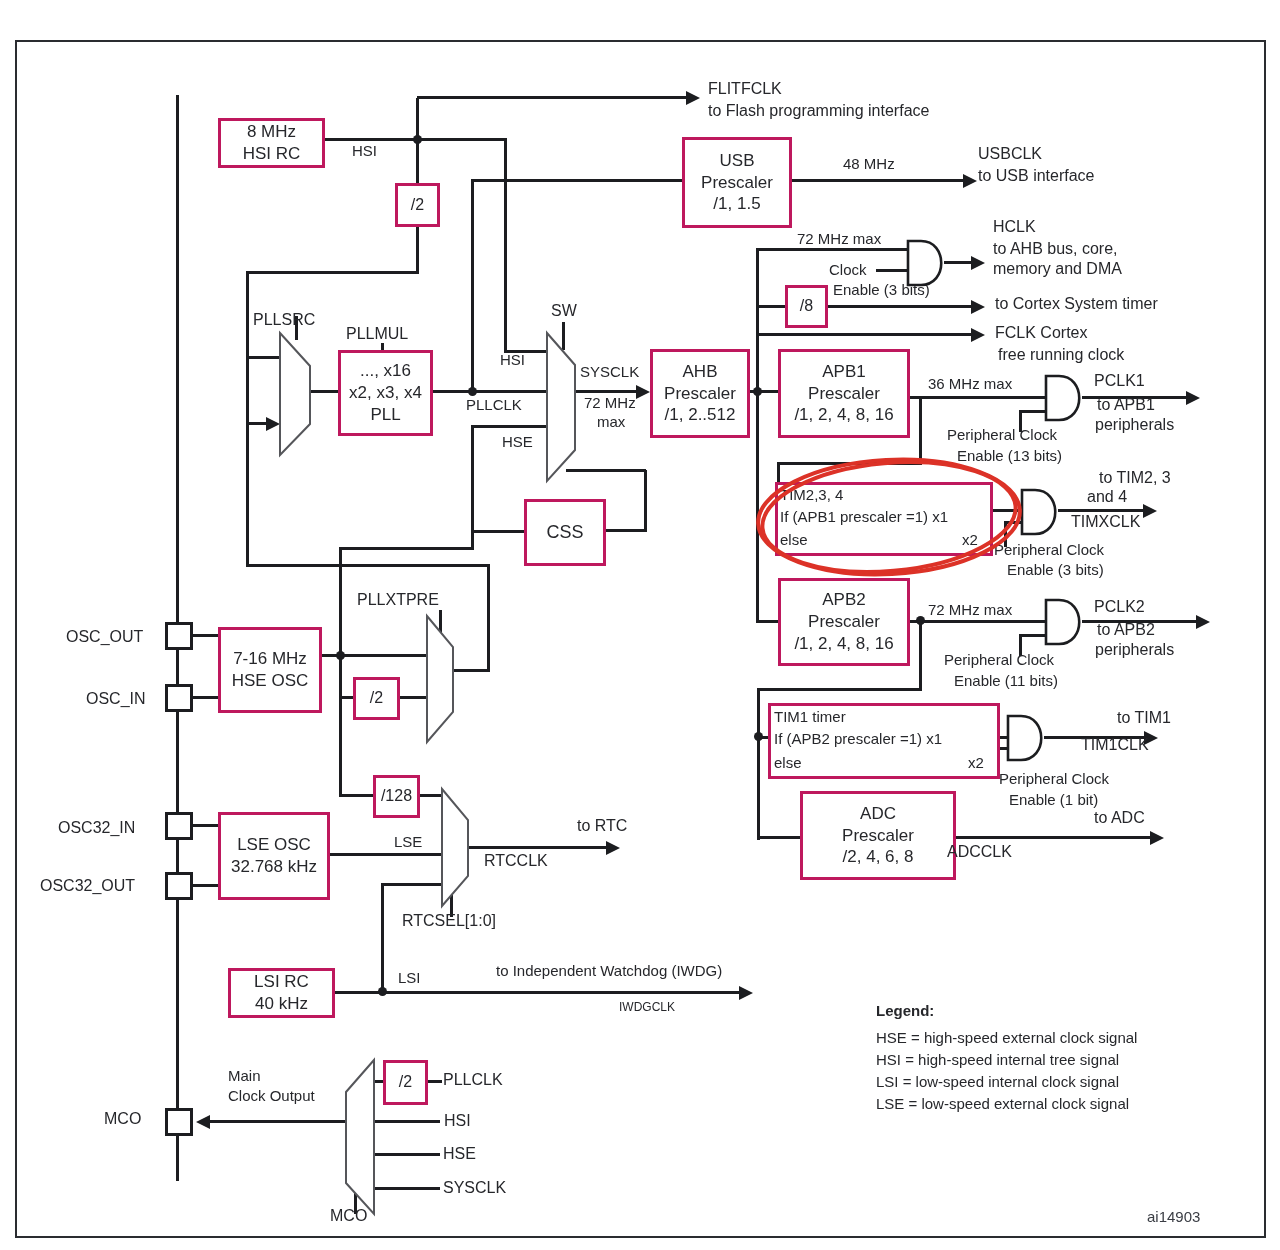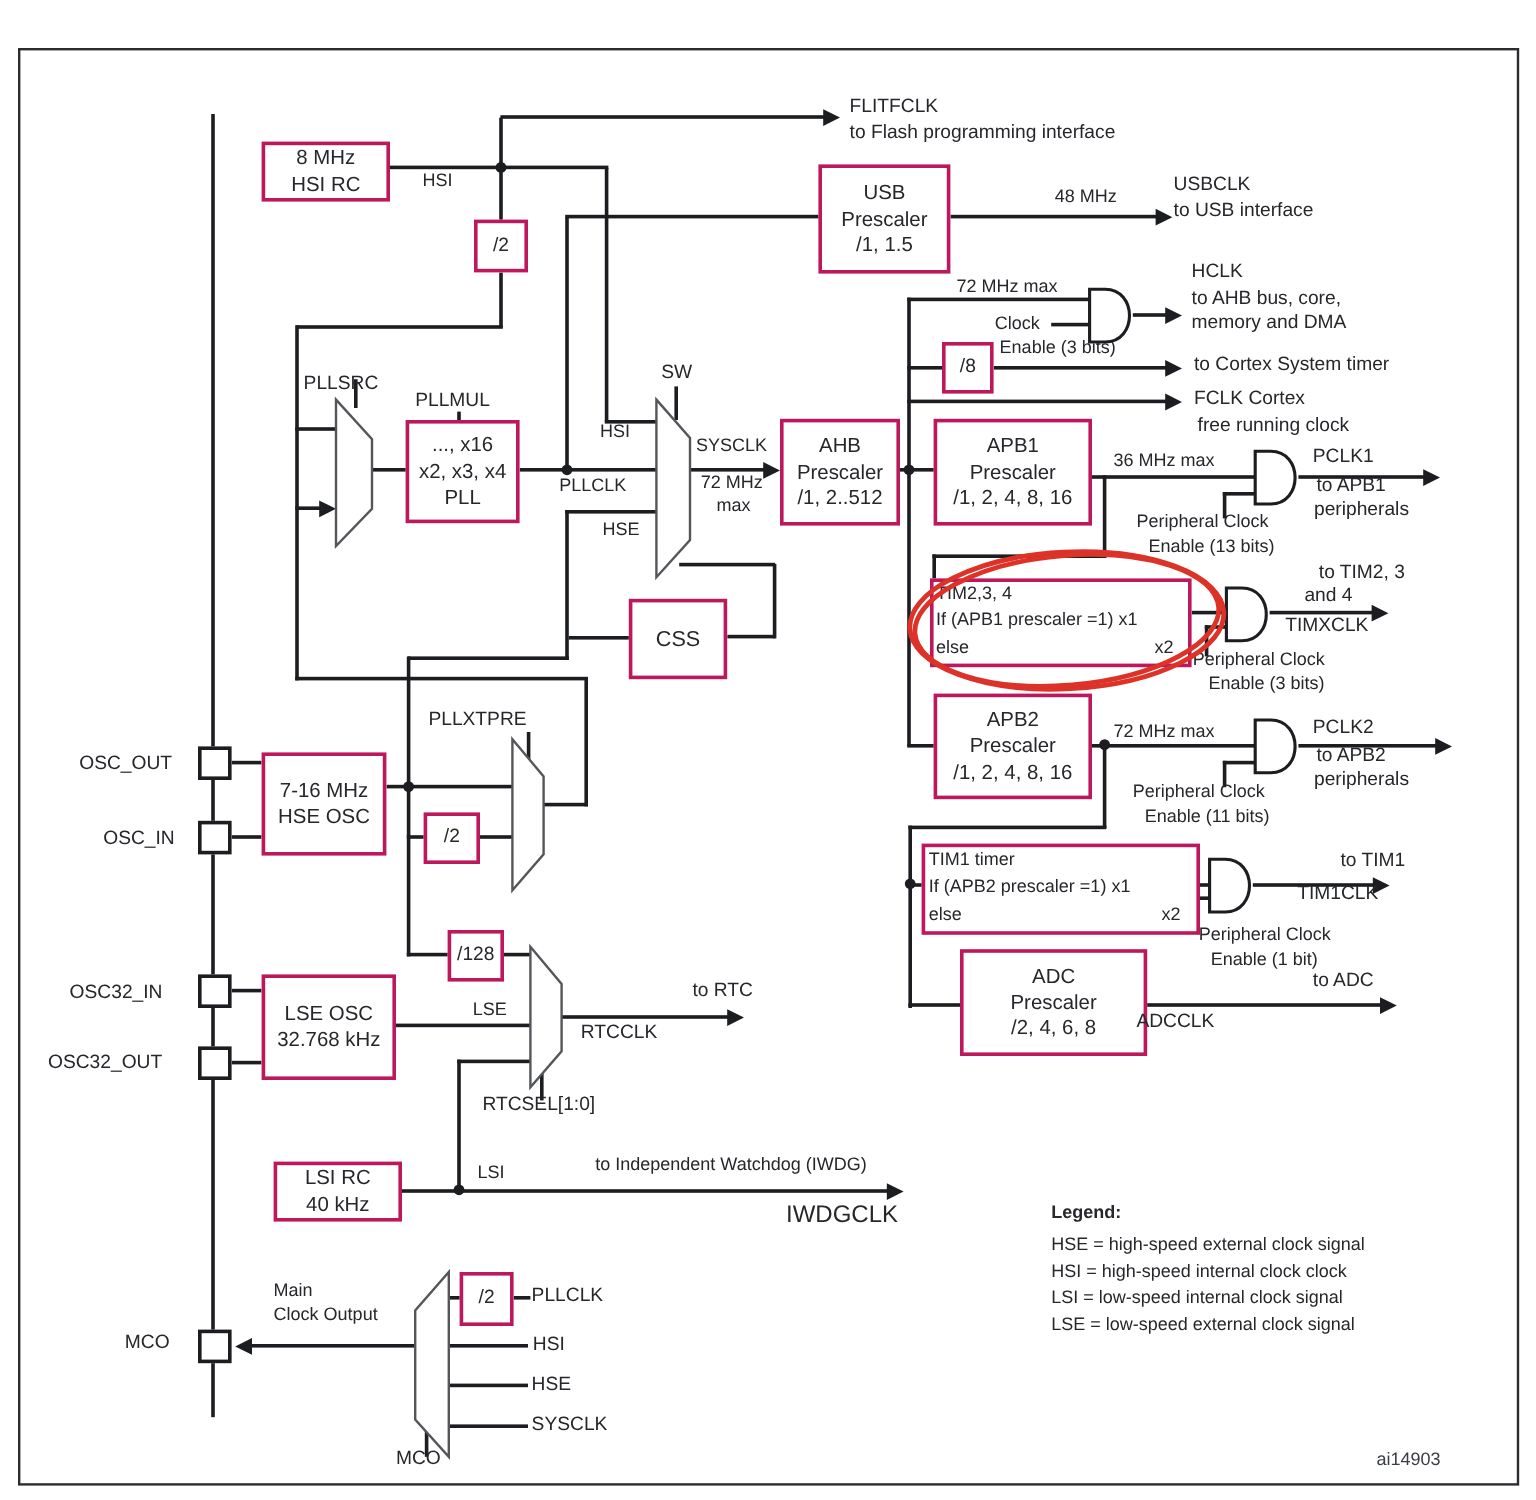--- a/index.html
+++ b/index.html
@@ -207,21 +207,21 @@
       <div class="box" style="left: 228px; top: 968px; width: 107px; height: 50px; font-size: 17px;">
         <div class="bl">LSI RC</div>
         <div class="bl">40 kHz</div>
       </div>
       <div class="box" style="left: 383px; top: 1060px; width: 45px; height: 45px; font-size: 16px;">
         <div class="bl">/2</div>
       </div>
       <div class="lbl" style="left: 352px; top: 143px; font-size: 15px;">HSI</div>
       <div class="lbl" style="left: 708px; top: 80px; font-size: 16px;">FLITFCLK</div>
       <div class="lbl" style="left: 708px; top: 102px; font-size: 16px;">to Flash programming interface</div>
-      <div class="lbl" style="left: 843px; top: 156px; font-size: 15px; margin-left: 36px;">48 MHz</div>
+      <div class="lbl" style="left: 843px; top: 156px; font-size: 15px;">48 MHz</div>
       <div class="lbl" style="left: 978px; top: 145px; font-size: 16px;">USBCLK</div>
       <div class="lbl" style="left: 978px; top: 167px; font-size: 16px;">to USB interface</div>
       <div class="lbl" style="left: 797px; top: 231px; font-size: 15px;">72 MHz max</div>
       <div class="lbl" style="left: 993px; top: 218px; font-size: 16px;">HCLK</div>
       <div class="lbl" style="left: 993px; top: 240px; font-size: 16px;">to AHB bus, core,</div>
       <div class="lbl" style="left: 993px; top: 260px; font-size: 16px;">memory and DMA</div>
       <div class="lbl" style="left: 829px; top: 262px; font-size: 15px;">Clock</div>
       <div class="lbl" style="left: 833px; top: 282px; font-size: 15px;">Enable (3 bits)</div>
       <div class="lbl" style="left: 995px; top: 295px; font-size: 16px;">to Cortex System timer</div>
       <div class="lbl" style="left: 995px; top: 324px; font-size: 16px;">FCLK Cortex</div>
@@ -270,32 +270,32 @@
       <div class="lbl" style="left: 66px; top: 628px; font-size: 16px;">OSC_OUT</div>
       <div class="lbl" style="left: 86px; top: 690px; font-size: 16px;">OSC_IN</div>
       <div class="lbl" style="left: 58px; top: 819px; font-size: 16px;">OSC32_IN</div>
       <div class="lbl" style="left: 40px; top: 877px; font-size: 16px;">OSC32_OUT</div>
       <div class="lbl" style="left: 394px; top: 834px; font-size: 15px;">LSE</div>
       <div class="lbl" style="left: 577px; top: 817px; font-size: 16px;">to RTC</div>
       <div class="lbl" style="left: 484px; top: 852px; font-size: 16px;">RTCCLK</div>
       <div class="lbl" style="left: 402px; top: 912px; font-size: 16px;">RTCSEL[1:0]</div>
       <div class="lbl" style="left: 398px; top: 970px; font-size: 15px;">LSI</div>
       <div class="lbl" style="left: 496px; top: 963px; font-size: 15px;">to Independent Watchdog (IWDG)</div>
-      <div class="lbl" style="left: 619px; top: 1001px; font-size: 20px; margin-left: 36px;">IWDGCLK</div>
+      <div class="lbl" style="left: 619px; top: 1001px; font-size: 12px;">IWDGCLK</div>
       <div class="lbl" style="left: 228px; top: 1068px; font-size: 15px;">Main</div>
       <div class="lbl" style="left: 228px; top: 1088px; font-size: 15px;">Clock Output</div>
       <div class="lbl" style="left: 104px; top: 1110px; font-size: 16px;">MCO</div>
       <div class="lbl" style="left: 443px; top: 1071px; font-size: 16px;">PLLCLK</div>
       <div class="lbl" style="left: 444px; top: 1112px; font-size: 16px;">HSI</div>
       <div class="lbl" style="left: 443px; top: 1145px; font-size: 16px;">HSE</div>
       <div class="lbl" style="left: 443px; top: 1179px; font-size: 16px;">SYSCLK</div>
       <div class="lbl" style="left: 330px; top: 1207px; font-size: 16px;">MCO</div>
       <div class="lbl" style="left: 876px; top: 1003px; font-size: 15px; font-weight: bold;">Legend:</div>
       <div class="lbl" style="left: 876px; top: 1030px; font-size: 15px;">HSE = high-speed external clock signal</div>
-      <div class="lbl" style="left: 876px; top: 1052px; font-size: 15px;">HSI = high-speed internal clock clock</div>
+      <div class="lbl" style="left: 876px; top: 1052px; font-size: 15px;">HSI = high-speed internal tree signal</div>
       <div class="lbl" style="left: 876px; top: 1074px; font-size: 15px;">LSI = low-speed internal clock signal</div>
       <div class="lbl" style="left: 876px; top: 1096px; font-size: 15px;">LSE = low-speed external clock signal</div>
     </div>
   <svg id="ov" width="1280" height="1250" viewBox="0 0 1280 1250">
       <polygon points="280,333 310,366 310,424 280,455" fill="#fff" stroke="#55565a" stroke-width="2"></polygon>
       <polygon points="547,333 575,365 575,450 547,481" fill="#fff" stroke="#55565a" stroke-width="2"></polygon>
       <polygon points="427,616 453,647 453,712 427,742" fill="#fff" stroke="#55565a" stroke-width="2"></polygon>
       <polygon points="442,789 468,820 468,876 442,906" fill="#fff" stroke="#55565a" stroke-width="2"></polygon>
       <polygon points="374,1060 374,1214 346,1183 346,1092" fill="#fff" stroke="#55565a" stroke-width="2"></polygon>
       <path d="M908,241 h13 c27,0 27,44 0,44 h-13 Z" fill="#fff" stroke="#1c1d20" stroke-width="2.6"></path>

